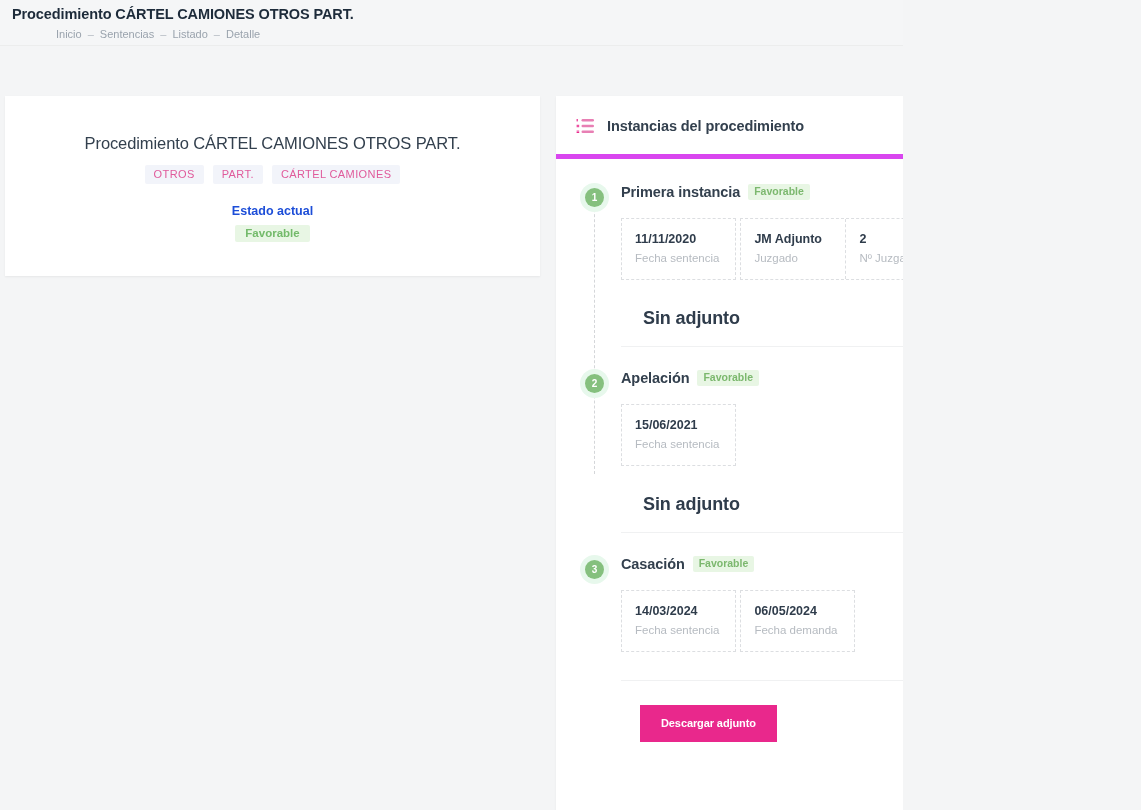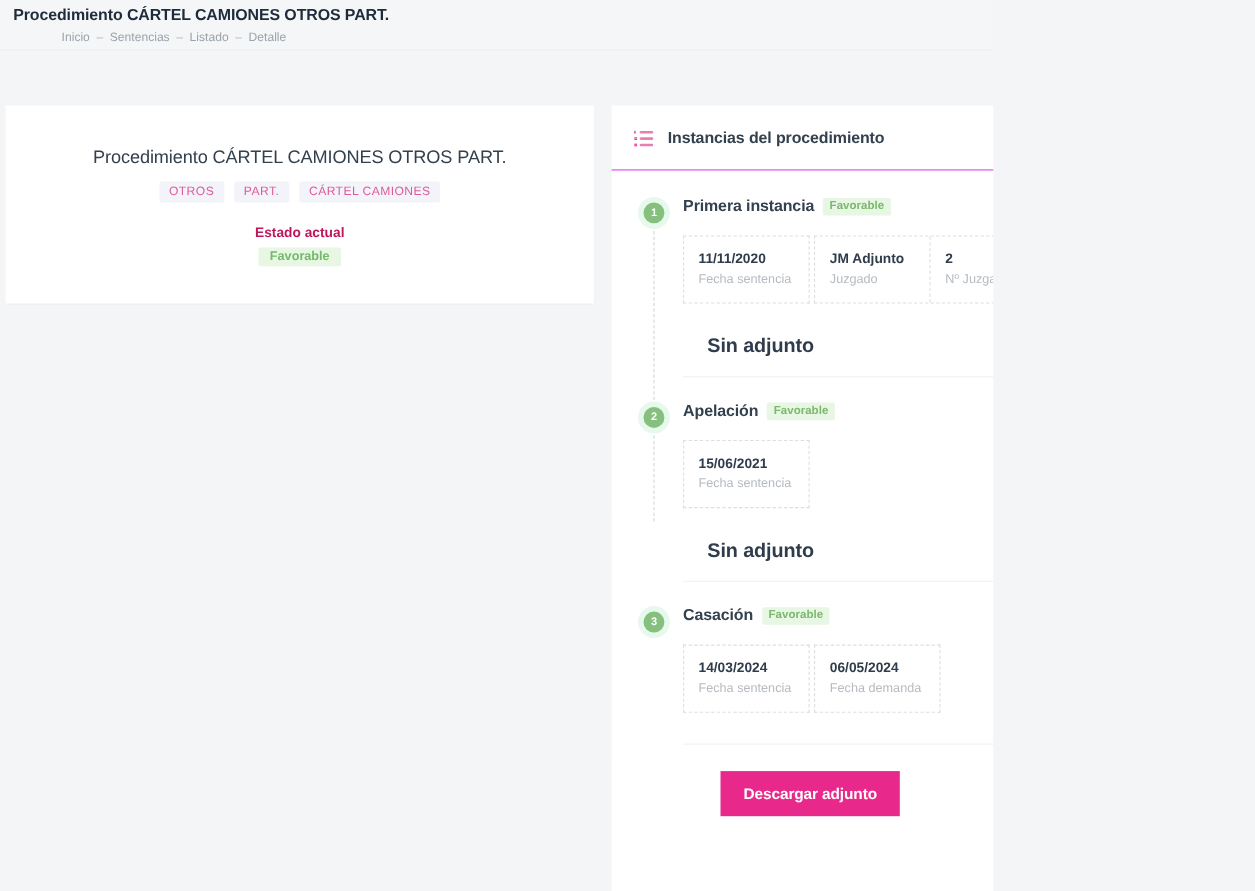--- a/index.html
+++ b/index.html
@@ -79,21 +79,21 @@
     padding: 3px 9px 4px 9px;
     border-radius: 2px;
     display: inline-block;
     line-height: 12px;
   }
   .lc-estado-label {
     margin-top: 20px;
     text-align: center;
     font-size: 12.5px;
     font-weight: bold;
-    color: #be185d;
+    color: #1d4ed8;
   }
   .lc-estado-value-wrap { margin-top: 5px; text-align: center; }
   .estado-value {
     display: inline-block;
     background: #e8f6e4;
     color: #73ba6a;
     font-size: 11.5px;
     font-weight: bold;
     padding: 2px 10px 3px 10px;
     border-radius: 2px;
@@ -106,21 +106,21 @@
     top: 50px;
     width: 585px;
     height: 743px;
     background: #ffffff;
     box-shadow: 0 1px 2px rgba(0,0,0,0.06);
   }
   .rc-header {
     display: flex;
     align-items: center;
     padding: 22px 0 20px 20px;
-    border-bottom: 1px solid #d946ef;
+    border-bottom: 5px solid #d946ef;
   }
   .rc-header-icon { width: 18px; height: 16px; margin-right: 13px; flex: none; }
   .rc-header-title {
     font-size: 14.5px;
     font-weight: bold;
     color: #33404e;
     letter-spacing: -0.1px;
   }
 
   
@@ -214,25 +214,25 @@
     color: #2f3c4b;
     padding-left: 22px;
     letter-spacing: -0.1px;
   }
   .attach-divider {
     margin-top: 17px;
     border-top: 1px solid #f0f1f2;
   }
   .btn-download {
     margin-top: 24px;
-    margin-left: 34px;
+    margin-left: 19px;
     display: inline-block;
     background: #e9288c;
     color: #ffffff;
-    font-size: 14px;
+    font-size: 11px;
     font-weight: bold;
     border: none;
     padding: 12px 21px 13px 21px;
     cursor: pointer;
     font-family: "Liberation Sans", sans-serif;
     letter-spacing: -0.1px;
     text-align: right;
   }
 </style>
 </head>

